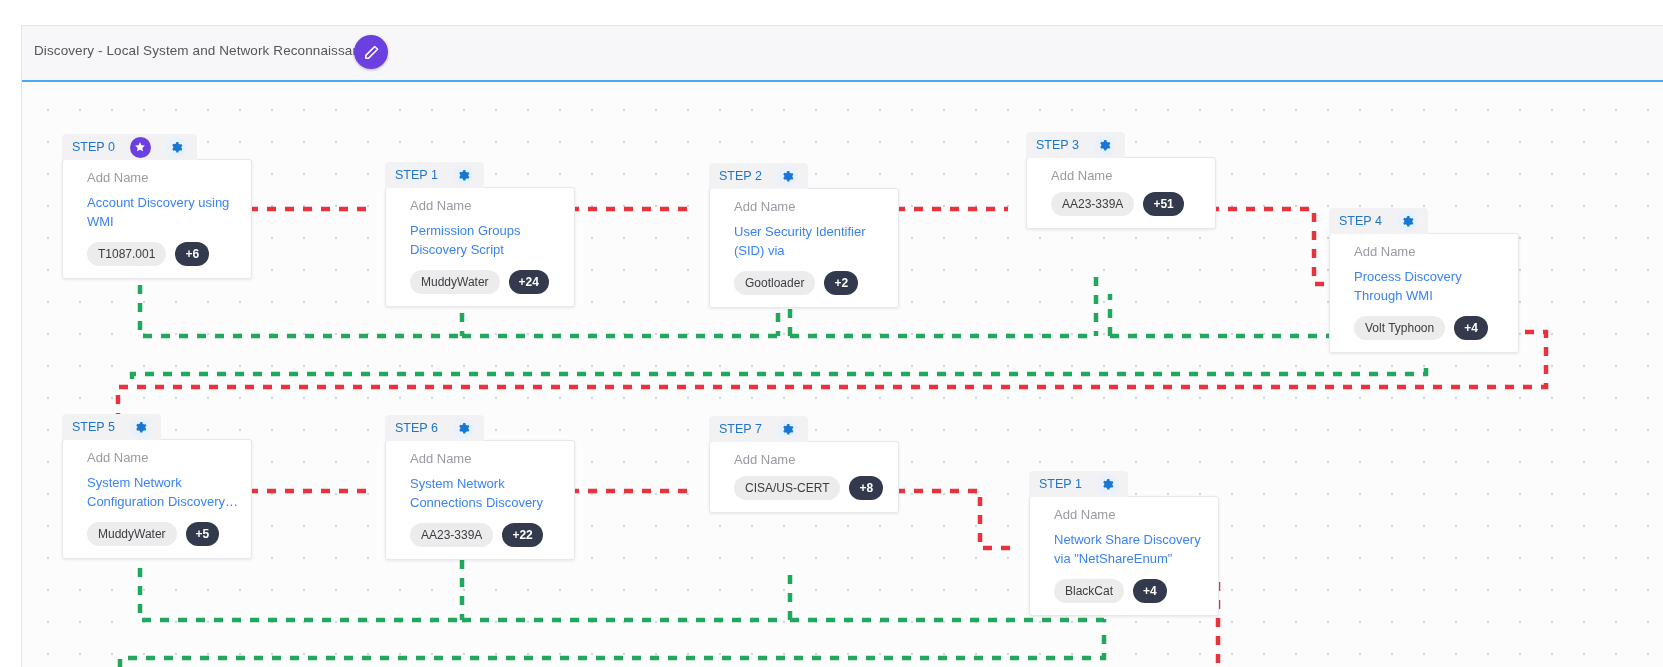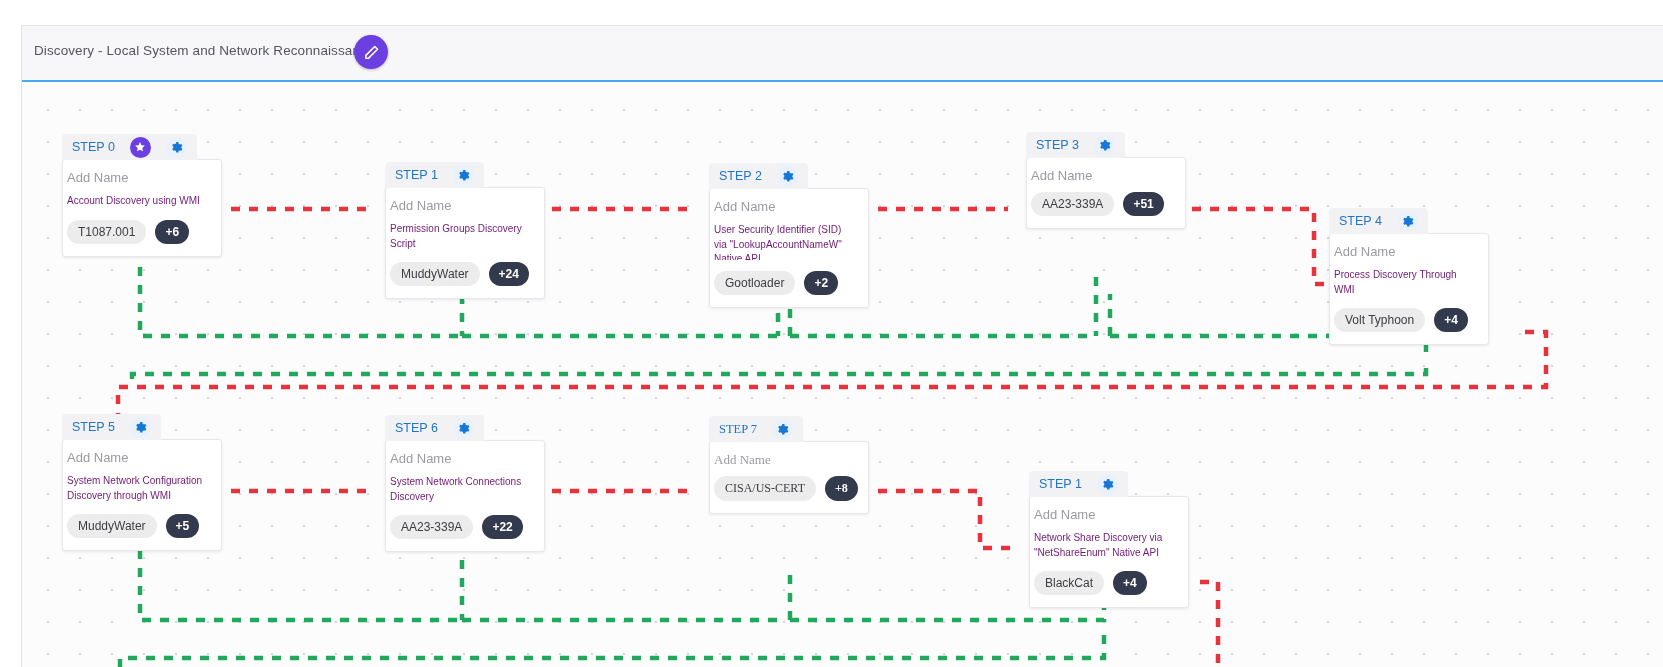--- a/index.html
+++ b/index.html
@@ -73,33 +73,33 @@
   }
   .star-badge svg { width:12px; height:12px; display:block; }
   .gear-btn {
     width:21px; height:21px; border-radius:50%;
     background:#e8f1fc; display:flex; align-items:center; justify-content:center;
     border:none; padding:0; cursor:pointer; flex:0 0 auto;
   }
   .gear-btn svg { width:13px; height:13px; display:block; }
 
   .node-body {
-    width:160px; background:#ffffff;
+    width:190px; background:#ffffff;
     border:1px solid #e8e8ec;
     border-radius:3px;
     box-shadow:0 1px 3px rgba(30,35,60,.09);
-    padding:11px 12px 12px 4px;
+    padding:11px 12px 12px 24px;
     position:relative; z-index:2; margin-top:-1px;
     overflow:hidden;
   }
   .add-name {
     font-size:13px; color:#9a9aa2; margin-bottom:9px; line-height:1.1;
   }
   .tech-link {
-    font-size:10px; color:#701a75; line-height:1.45;
+    font-size:13px; color:#3b82f6; line-height:1.45;
     margin-bottom:11px; cursor:pointer;
     display:-webkit-box; -webkit-line-clamp:2; -webkit-box-orient:vertical;
     overflow:hidden; max-height:37px;
     white-space:normal;
   }
   .tech-link.nowrap2 {
     display:block; overflow:hidden; max-height:37px;
   }
   .tag-row { display:flex; align-items:flex-end; gap:9px; }
   .tag-pill {
@@ -298,21 +298,21 @@
           <div class="node-body">
             <div class="add-name">Add Name</div>
             <div class="tech-link">System Network Connections Discovery</div>
             <div class="tag-row">
               <span class="tag-pill">AA23-339A</span>
               <span class="count-pill">+22</span>
             </div>
           </div>
         </div>
 
-        <div class="node" style="left:687px; top:334px;font-family:Liberation Serif, serif;">
+        <div class="node" style="left:687px; top:334px;">
           <div class="node-tab">
             <span class="step-label">STEP 7</span>
             <button class="gear-btn">
               <svg viewBox="0 0 24 24" fill="#1877d4">
                   <path d="M12 8.5a3.5 3.5 0 100 7 3.5 3.5 0 000-7zm9 3.5c0-.5 0-1-.1-1.5l2-1.6-2-3.4-2.4 1a8 8 0 00-2.6-1.5L15.5 2h-4l-.4 2.6A8 8 0 008.5 6l-2.4-1-2 3.4 2 1.6a9 9 0 000 3l-2 1.6 2 3.4 2.4-1a8 8 0 002.6 1.5l.4 2.5h4l.4-2.5a8 8 0 002.6-1.5l2.4 1 2-3.4-2-1.6c.1-.5.1-1 .1-1.5z"></path>
                 </svg>
             </button>
           </div>
           <div class="node-body">
             <div class="add-name">Add Name</div>

